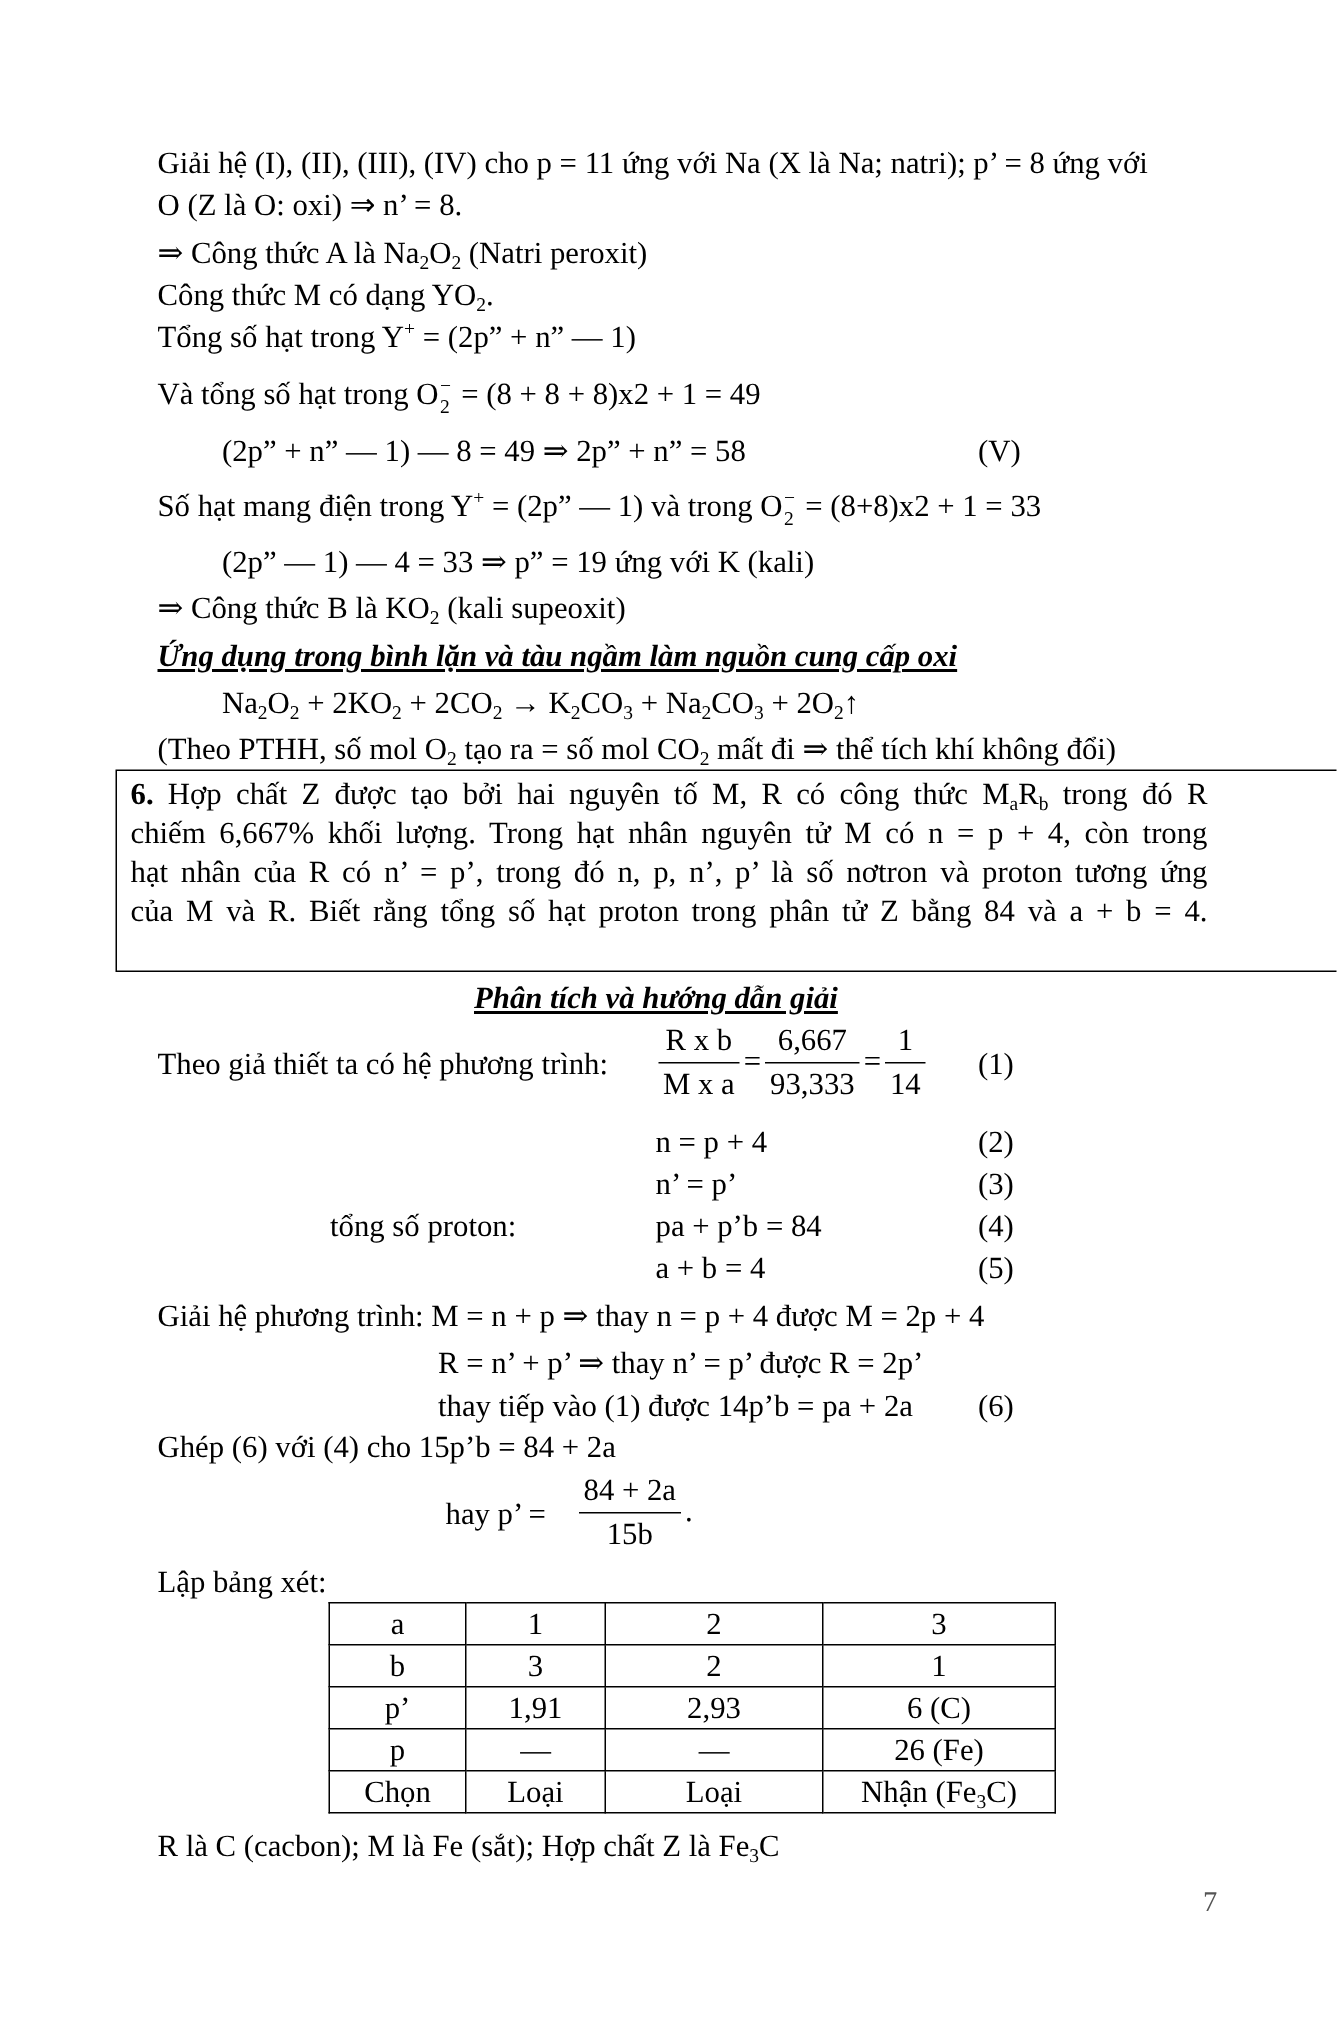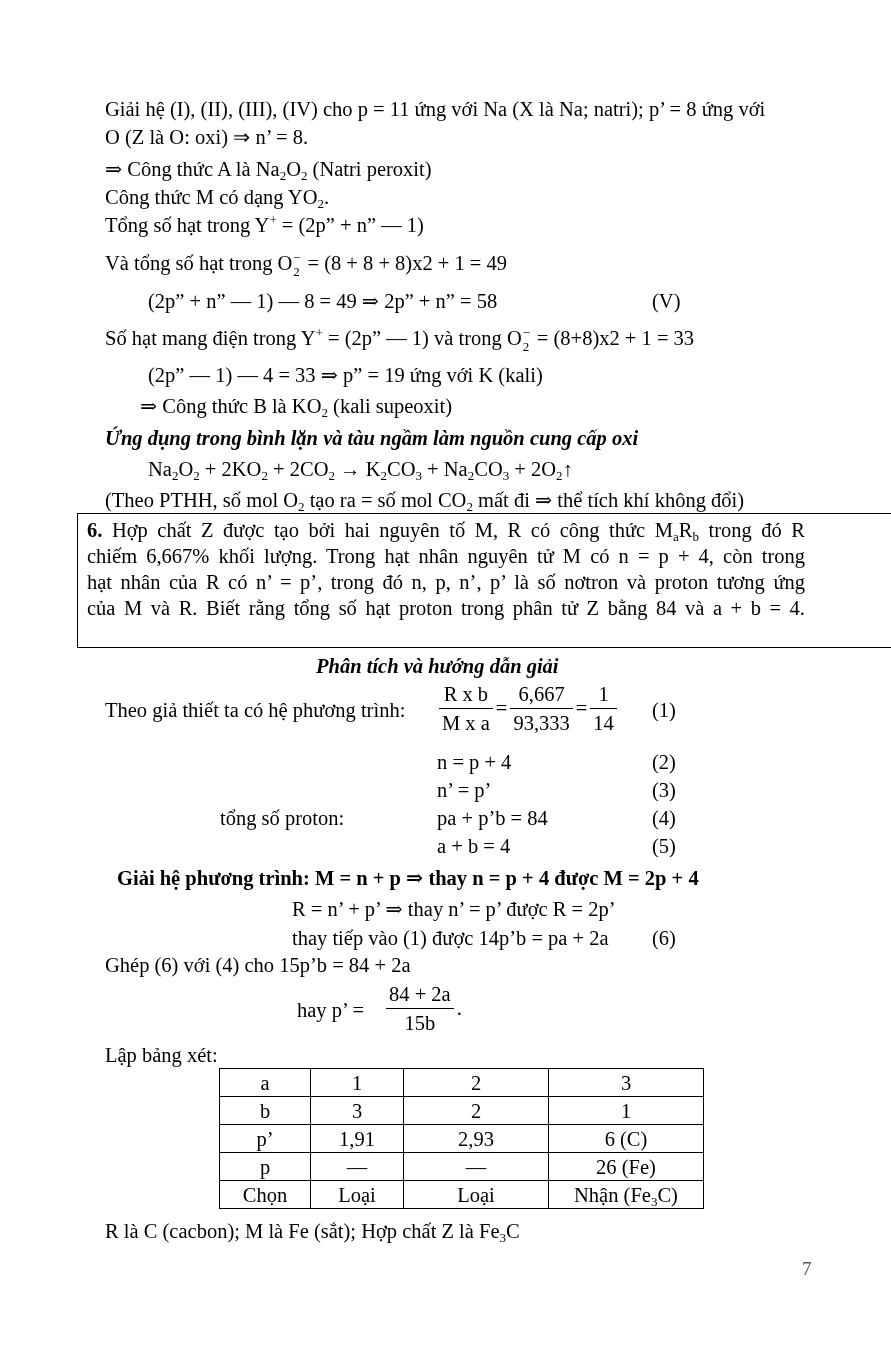--- a/index.html
+++ b/index.html
@@ -1,19 +1,19 @@
 <!DOCTYPE html>
 <html><head>
 <meta charset="utf-8">
 <style>
   html, body { margin: 0; padding: 0; background: #ffffff; }
   body { width: 891px; height: 1347px; position: relative; overflow: hidden;
          font-family: "Liberation Serif", "DejaVu Serif", serif; color: #000; font-size: 20.5px; }
   .line { position: absolute; white-space: nowrap; line-height: 24px; }
-  .it { font-style: italic; font-weight: bold; }
+  .it { font-style: italic; font-weight: bold; text-decoration: underline; }
   sub { font-size: 13px; vertical-align: -4px; line-height: 0; }
   sup { font-size: 13px; vertical-align: 8px; line-height: 0; }
   .frac { display: inline-block; vertical-align: middle; text-align: center; margin: 0 3px; }
   .frac .num { display: block; padding: 0 3px 2px; border-bottom: 1px solid #000; line-height: 24px; }
   .frac .den { display: block; padding: 2px 3px 0; line-height: 24px; }
   .box { position: absolute; left: 77px; top: 513px; width: 867px; height: 135px;
          border: 1.5px solid #000; box-sizing: border-box; }
   .boxline { position: absolute; left: 9px; width: 718px; line-height: 26px;
              text-align: justify; text-align-last: justify; white-space: nowrap; }
   .boxline.last { text-align-last: left; }
@@ -30,21 +30,21 @@
   <div class="line" style="left:105px; top:97px;text-align:center;">Giải hệ (I), (II), (III), (IV) cho p = 11 ứng với Na (X là Na; natri); p’ = 8 ứng với</div>
   <div class="line" style="left:105px; top:125px;font-family:Liberation Serif, serif;">O (Z là O: oxi) ⇒ n’ = 8.</div>
   <div class="line" style="left:105px; top:157px;"><span>⇒ Công thức A là Na</span><sub>2</sub><span>O</span><sub>2</sub><span> (Natri peroxit)</span></div>
   <div class="line" style="left:105px; top:185px;"><span>Công thức M có dạng YO</span><sub>2</sub><span>.</span></div>
   <div class="line" style="left:105px; top:213px;"><span>Tổng số hạt trong Y</span><sup>+</sup><span> = (2p” + n” — 1)</span></div>
   <div class="line" style="left:105px; top:251px;"><span>Và tổng số hạt trong </span><span>O</span><span style="display:inline-block; position:relative; width:10px; height:10px;"><sup style="position:absolute; top:-2px; left:1px;">−</sup><sub style="position:absolute; top:12px; left:1px;">2</sub></span><span> = (8 + 8 + 8)x2 + 1 = 49</span></div>
   <div class="line" style="left:148px; top:289px;">(2p” + n” — 1) — 8 = 49 ⇒ 2p” + n” = 58</div>
   <div class="line" style="left:652px; top:289px;">(V)</div>
   <div class="line" style="left:105px; top:326px;"><span>Số hạt mang điện trong Y</span><sup>+</sup><span> = (2p” — 1) và trong </span><span>O</span><span style="display:inline-block; position:relative; width:10px; height:10px;"><sup style="position:absolute; top:-2px; left:1px;">−</sup><sub style="position:absolute; top:12px; left:1px;">2</sub></span><span> = (8+8)x2 + 1 = 33</span></div>
   <div class="line" style="left:148px; top:363px;">(2p” — 1) — 4 = 33 ⇒ p” = 19 ứng với K (kali)</div>
-  <div class="line" style="left:105px; top:394px;margin-left:35px;"><span>⇒ Công thức B là KO</span><sub>2</sub><span> (kali supeoxit)</span></div>
+  <div class="line" style="left:105px; top:394px;"><span>⇒ Công thức B là KO</span><sub>2</sub><span> (kali supeoxit)</span></div>
   <div class="line it" style="left:105px; top:426px;">Ứng dụng trong bình lặn và tàu ngầm làm nguồn cung cấp oxi</div>
 
   <div class="line" style="left:148px; top:457px;"><span>Na</span><sub>2</sub><span>O</span><sub>2</sub><span> + 2KO</span><sub>2</sub><span> + 2CO</span><sub>2</sub><span> → K</span><sub>2</sub><span>CO</span><sub>3</sub><span> + Na</span><sub>2</sub><span>CO</span><sub>3</sub><span> + 2O</span><sub>2</sub><span>↑</span></div>
 
   <div class="line" style="left:105px; top:488px;"><span>(Theo PTHH, số mol O</span><sub>2</sub><span> tạo ra = số mol CO</span><sub>2</sub><span> mất đi ⇒ thể tích khí không đổi)</span></div>
 
   <div class="box">
     <div class="boxline" style="top:3px;"><b>6.</b><span> Hợp chất Z được tạo bởi hai nguyên tố M, R có công thức M</span><sub>a</sub><span>R</span><sub>b</sub><span> trong đó R</span></div>
     <div class="boxline" style="top:29px;">chiếm 6,667% khối lượng. Trong hạt nhân nguyên tử M có n = p + 4, còn trong</div>
     <div class="boxline" style="top:55px;">hạt nhân của R có n’ = p’, trong đó n, p, n’, p’ là số nơtron và proton tương ứng</div>
@@ -62,21 +62,21 @@
   <div class="line" style="left:437px; top:750px;">n = p + 4</div>
   <div class="line" style="left:652px; top:750px;">(2)</div>
   <div class="line" style="left:437px; top:778px;">n’ = p’</div>
   <div class="line" style="left:652px; top:778px;">(3)</div>
   <div class="line" style="left:220px; top:806px;">tổng số proton:</div>
   <div class="line" style="left:437px; top:806px;">pa + p’b = 84</div>
   <div class="line" style="left:652px; top:806px;">(4)</div>
   <div class="line" style="left:437px; top:834px;">a + b = 4</div>
   <div class="line" style="left:652px; top:834px;">(5)</div>
 
-  <div class="line" style="left:117px; top:866px;font-weight:bold;">Giải hệ phương trình: M = n + p ⇒ thay n = p + 4 được M = 2p + 4</div>
+  <div class="line" style="left:105px; top:866px;">Giải hệ phương trình: M = n + p ⇒ thay n = p + 4 được M = 2p + 4</div>
   <div class="line" style="left:292px; top:897px;">R = n’ + p’ ⇒ thay n’ = p’ được R = 2p’</div>
   <div class="line" style="left:292px; top:926px;">thay tiếp vào (1) được 14p’b = pa + 2a</div>
   <div class="line" style="left:652px; top:926px;">(6)</div>
   <div class="line" style="left:105px; top:953px;">Ghép (6) với (4) cho 15p’b = 84 + 2a</div>
 
   <div class="line" style="left:297px; top:998px;">hay  p’ =</div>
   <div class="line" style="left:383px; top:982px; line-height:normal;"><span class="frac"><span class="num">84 + 2a</span><span class="den">15b</span></span><span style="vertical-align:middle;">.</span></div>
 
   <div class="line" style="left:105px; top:1043px;">Lập bảng xét:</div>
 

